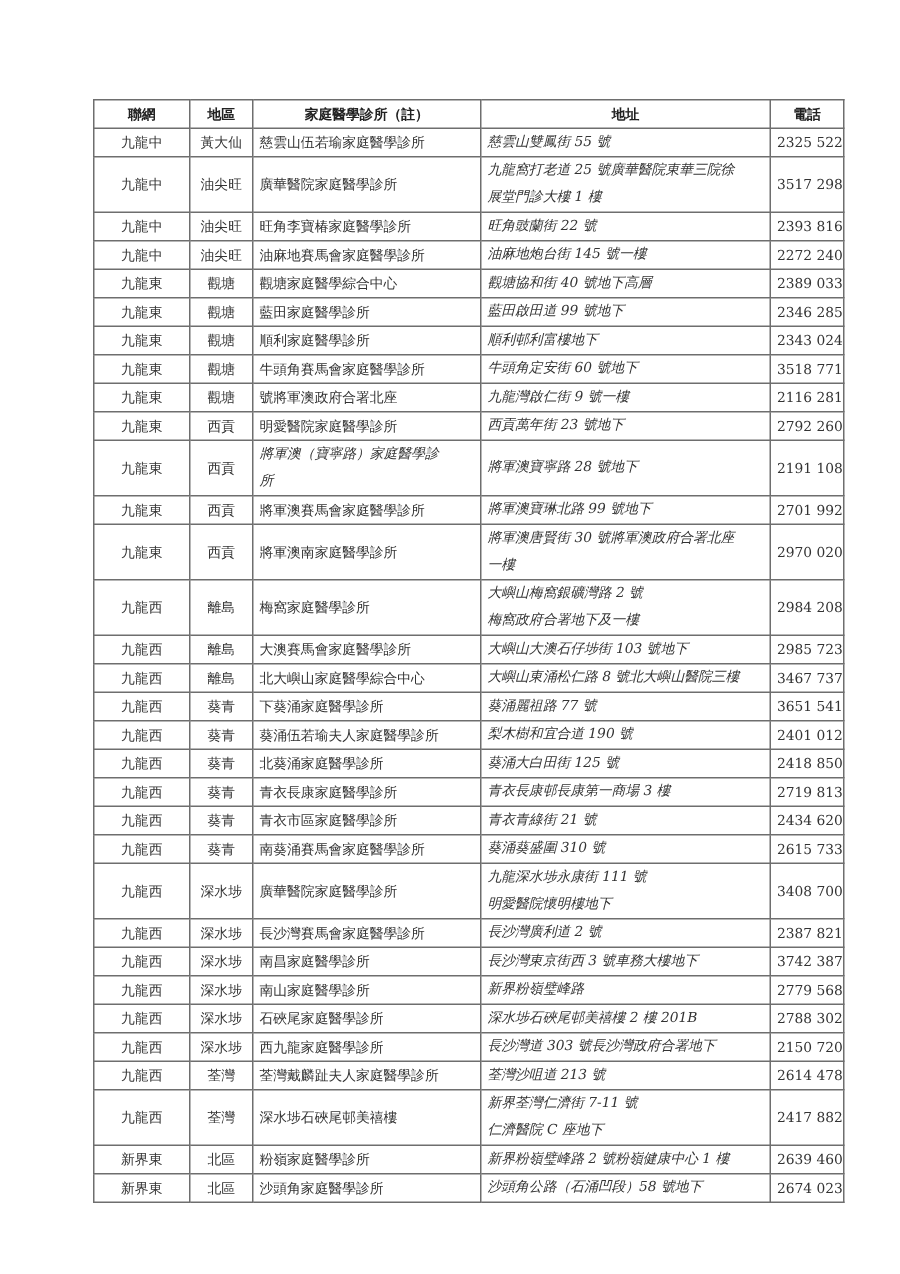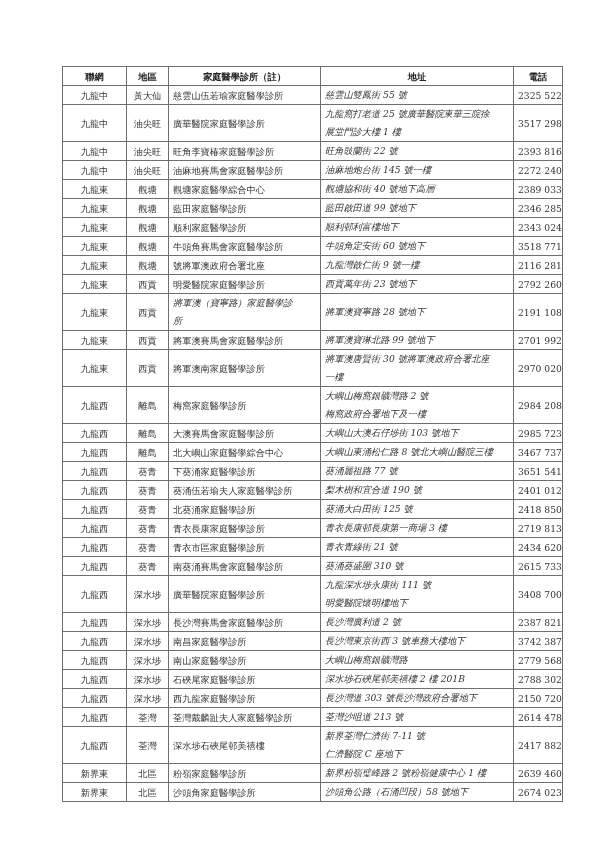--- a/index.html
+++ b/index.html
@@ -308,21 +308,21 @@
           <td class="l wrap">
             <span class="line">長沙灣東京街西 3 號車務大樓地下</span>
           </td>
           <td class="r">3742 3876</td>
         </tr>
         <tr>
           <td class="c">九龍西</td>
           <td class="c">深水埗</td>
           <td class="l">南山家庭醫學診所</td>
           <td class="l wrap">
-            <span class="line">大嶼山梅窩銀礦灣路</span>
+            <span class="line">新界粉嶺璧峰路</span>
           </td>
           <td class="r">2779 5688</td>
         </tr>
         <tr>
           <td class="c">九龍西</td>
           <td class="c">深水埗</td>
           <td class="l">石硤尾家庭醫學診所</td>
           <td class="l wrap">
             <span class="line">深水埗石硤尾邨美禧樓 2 樓 201B</span>
           </td>

